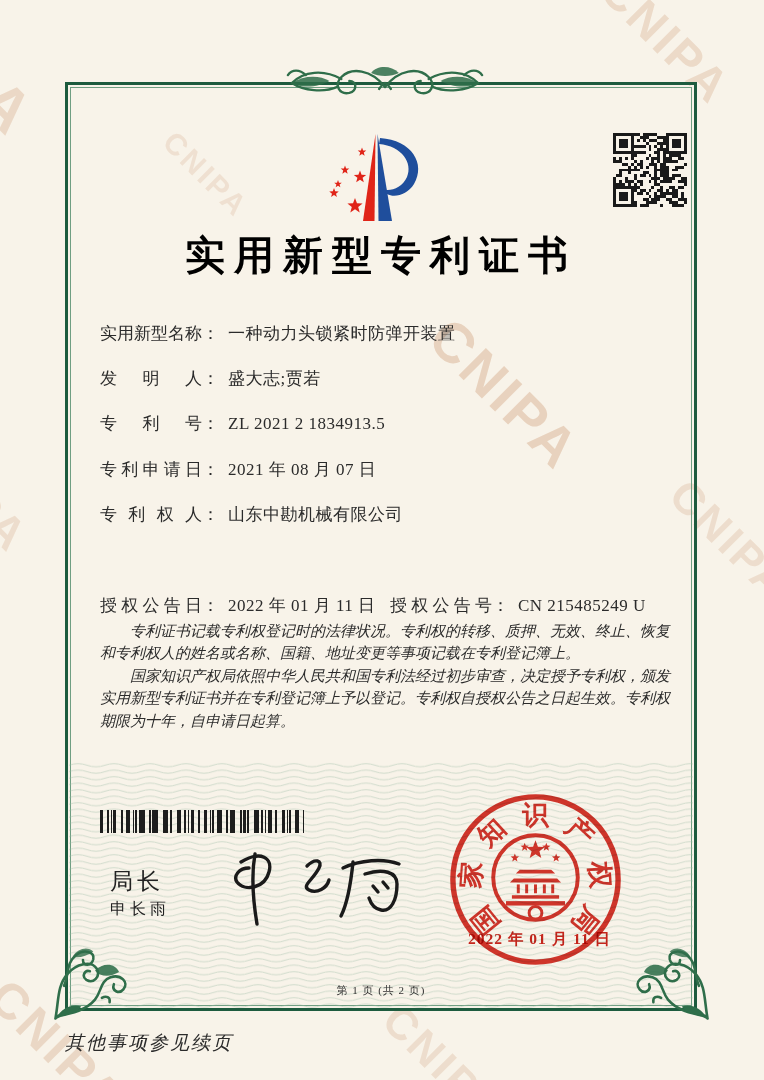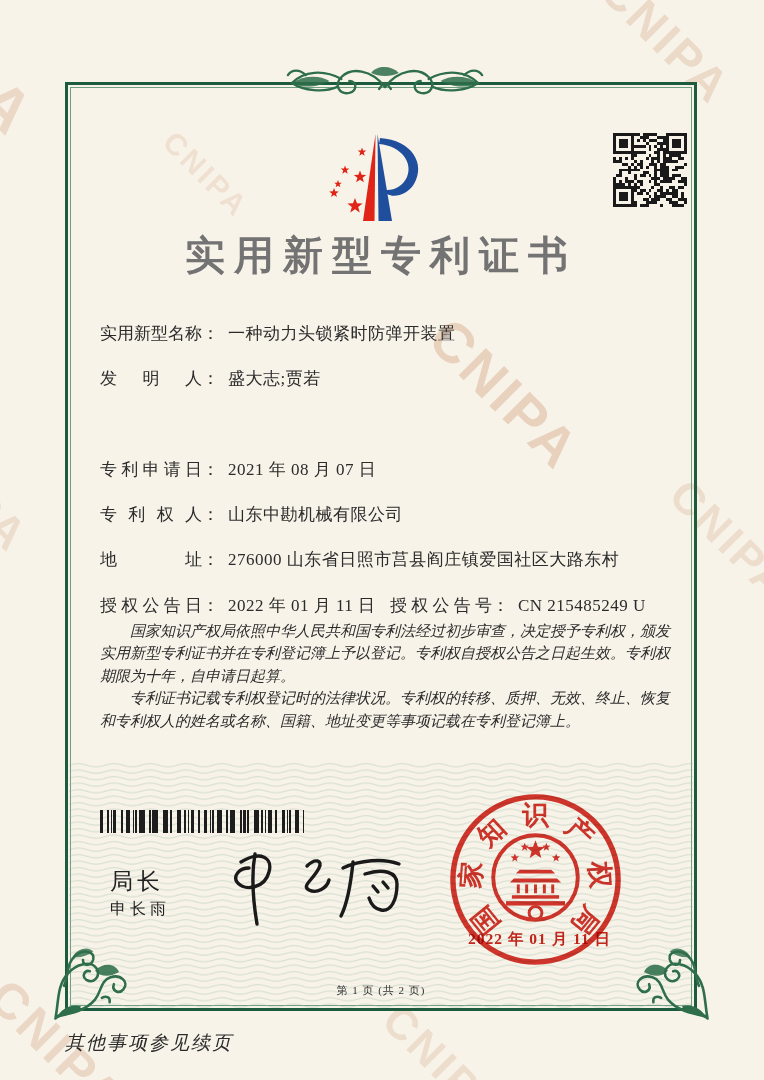--- a/index.html
+++ b/index.html
@@ -31,21 +31,21 @@
   .orn{ position:absolute; pointer-events:none; }
   .orn-top{ left:276px; top:56px; width:218px; height:48px; }
   .orn-bl{ left:50px; top:936px; width:90px; height:86px; }
   .orn-br{ left:623px; top:936px; width:90px; height:86px; transform:scaleX(-1); }
   
   .certno{ position:absolute; left:100px; top:128px; font-size:17px; letter-spacing:2px; color:#3a3a3a; }
   .logo{ position:absolute; left:316px; top:130px; width:120px; height:95px; }
   .qr{ position:absolute; left:613px; top:133px; width:74px; height:74px; }
   .title{
     position:absolute; left:65px; top:228px; width:632px; text-align:center;
-    font-size:40px; font-weight:bold; letter-spacing:9px; color:#737373;
+    font-size:40px; font-weight:bold; letter-spacing:9px; color:#000000;
   }
   
   .frow{ position:absolute; left:100px; width:570px; font-size:17px; color:#2b2b2b; }
   .flabel{
     display:inline-block; width:102px; text-align:justify; text-align-last:justify;
     vertical-align:top;
   }
   .colon{ display:inline-block; }
   .fvalue{ margin-left:9px; letter-spacing:.5px; }
   .grant2{ position:absolute; left:290px; top:0; white-space:nowrap; }
@@ -503,39 +503,39 @@
     </svg>
 
   <div class="title">实用新型专利证书</div>
 
   <div class="frow" style="top:322px">
     <span class="flabel">实用新型名称</span><span class="colon">：</span><span class="fvalue">一种动力头锁紧时防弹开装置</span>
   </div>
   <div class="frow" style="top:367px">
     <span class="flabel">发明人</span><span class="colon">：</span><span class="fvalue">盛大志;贾若</span>
   </div>
+  <div class="frow" style="top:412px">
+    <span class="flabel">专利号</span><span class="colon">：</span><span class="fvalue">ZL 2021 2 1834913.5</span>
+  </div>
   <div class="frow" style="top:458px">
     <span class="flabel">专利申请日</span><span class="colon">：</span><span class="fvalue">2021 年 08 月 07 日</span>
   </div>
   <div class="frow" style="top:503px">
     <span class="flabel">专利权人</span><span class="colon">：</span><span class="fvalue">山东中勘机械有限公司</span>
-  </div>
-  <div class="frow" style="top:548px">
-    <span class="flabel">地址</span><span class="colon">：</span><span class="fvalue">276000 山东省日照市莒县阎庄镇爱国社区大路东村</span>
   </div>
   <div class="frow" style="top:594px">
     <span class="flabel">授权公告日</span><span class="colon">：</span><span class="fvalue">2022 年 01 月 11 日</span>
     <span class="grant2">
       <span class="flabel">授权公告号</span><span class="colon">：</span><span class="fvalue">CN 215485249 U</span>
     </span>
   </div>
 
   <div class="body-text">
+    <p>专利证书记载专利权登记时的法律状况。专利权的转移、质押、无效、终止、恢复和专利权人的姓名或名称、国籍、地址变更等事项记载在专利登记簿上。</p>
     <p>国家知识产权局依照中华人民共和国专利法经过初步审查，决定授予专利权，颁发实用新型专利证书并在专利登记簿上予以登记。专利权自授权公告之日起生效。专利权期限为十年，自申请日起算。</p>
-    <p>专利证书记载专利权登记时的法律状况。专利权的转移、质押、无效、终止、恢复和专利权人的姓名或名称、国籍、地址变更等事项记载在专利登记簿上。</p>
   </div>
 
   <div class="barcode"></div>
 
   <div class="director-title">局长</div>
   <div class="director-name">申长雨</div>
   <svg class="signature" viewBox="0 0 200 100">
     <g fill="none" stroke="#1a1a1a" stroke-width="3.4" stroke-linecap="round">
       <path d="M40 16 C36 38 38 62 42 86"></path>
       <path d="M26 24 C46 12 58 20 54 34 C50 50 30 54 22 44 C18 38 24 30 34 30"></path>

